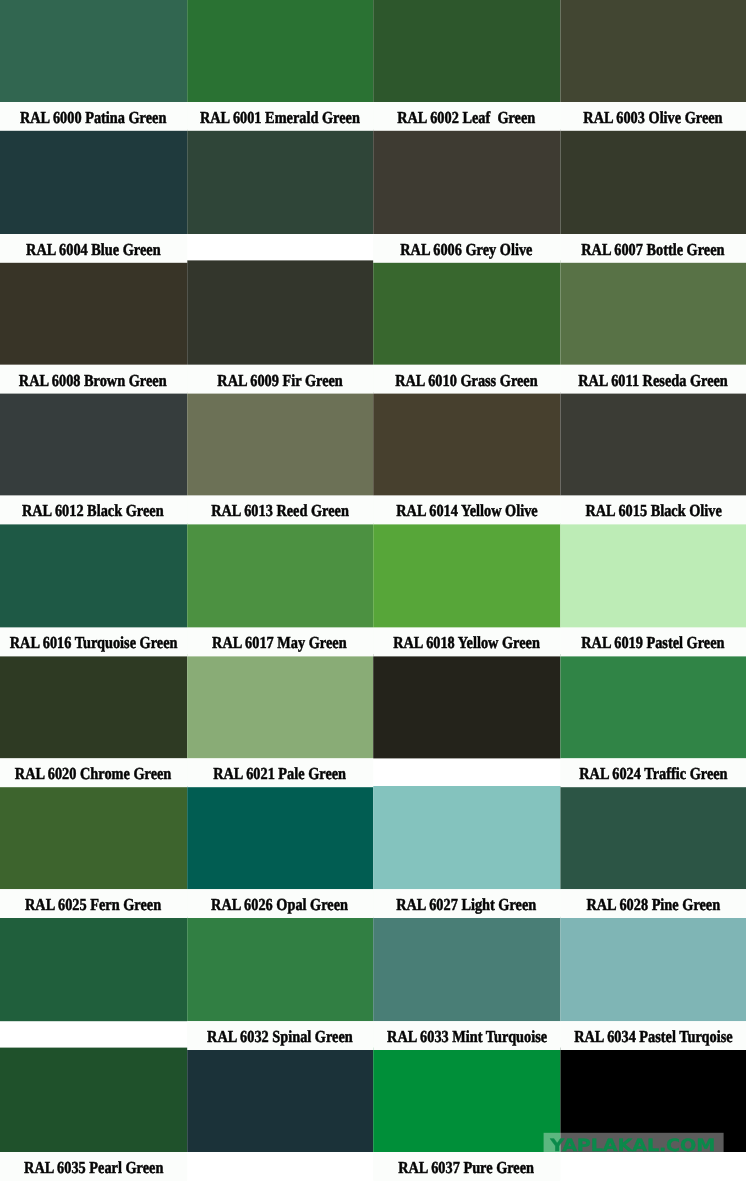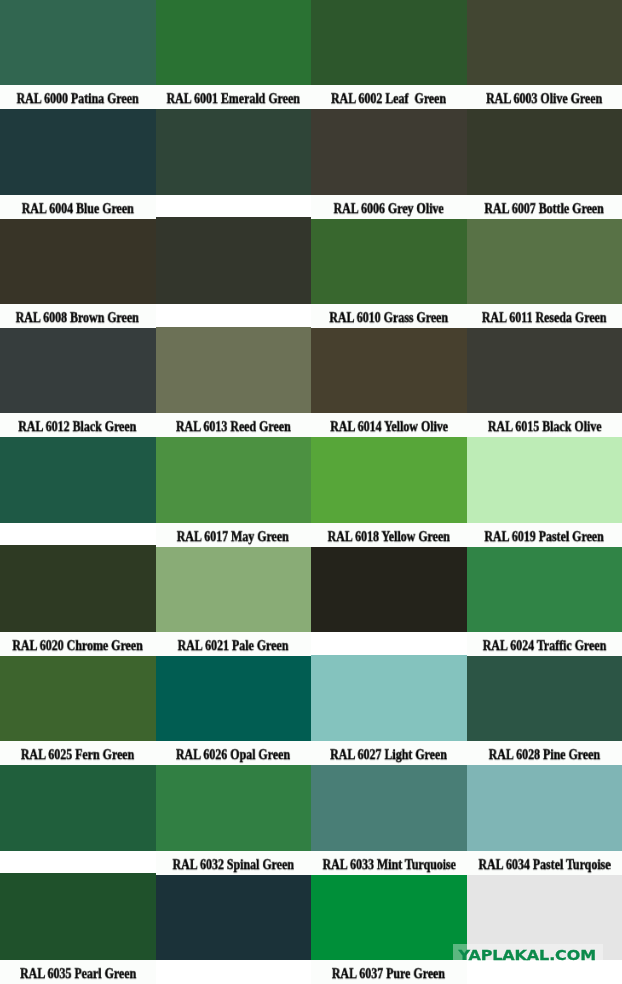--- a/index.html
+++ b/index.html
@@ -53,21 +53,21 @@
 <div class="sw" style="left: 155.5px; top: 654.8px; height: 86.4px; background-color: rgb(1, 93, 82);"></div>
 <div class="sw" style="left: 311px; top: 654.8px; height: 86.4px; background-color: rgb(132, 195, 190);"></div>
 <div class="sw" style="left: 466.5px; top: 654.8px; height: 86.4px; background-color: rgb(44, 85, 69);"></div>
 <div class="sw" style="left: 0px; top: 764.13px; height: 86.4px; background-color: rgb(32, 95, 60);"></div>
 <div class="sw" style="left: 155.5px; top: 764.13px; height: 86.4px; background-color: rgb(49, 127, 67);"></div>
 <div class="sw" style="left: 311px; top: 764.13px; height: 86.4px; background-color: rgb(73, 126, 118);"></div>
 <div class="sw" style="left: 466.5px; top: 764.13px; height: 86.4px; background-color: rgb(127, 181, 181);"></div>
 <div class="sw" style="left: 0px; top: 873.47px; height: 86.4px; background-color: rgb(31, 81, 43);"></div>
 <div class="sw" style="left: 155.5px; top: 873.47px; height: 86.4px; background-color: rgb(27, 50, 57);"></div>
 <div class="sw" style="left: 311px; top: 873.47px; height: 86.4px; background-color: rgb(0, 143, 57);"></div>
-<div class="sw" style="left: 466.5px; top: 873.47px; height: 86.4px; background-color: #e5e5e5;">
+<div class="sw" style="left: 466.5px; top: 873.47px; height: 86.4px; background-color: #000000;">
   <div class="wm">
           <span class="wmt">YAPLAKAL.COM</span>
         </div>
       </div>
  </div>
  <div class="label-layer">
 <div class="lbl" style="left:0.00px;top:85.20px">
         <span class="lt">RAL 6000 Patina Green</span>
       </div>
 <div class="lbl" style="left:155.50px;top:85.20px">
@@ -84,37 +84,43 @@
       </div>
 <div class="lbl" style="left:311.00px;top:194.53px">
         <span class="lt">RAL 6006 Grey Olive</span>
       </div>
 <div class="lbl" style="left:466.50px;top:194.53px">
         <span class="lt">RAL 6007 Bottle Green</span>
       </div>
 <div class="lbl" style="left:0.00px;top:303.87px">
         <span class="lt">RAL 6008 Brown Green</span>
       </div>
+<div class="lbl" style="left:155.50px;top:303.87px">
+        <span class="lt">RAL 6009 Fir Green</span>
+      </div>
 <div class="lbl" style="left:311.00px;top:303.87px">
         <span class="lt">RAL 6010 Grass Green</span>
       </div>
 <div class="lbl" style="left:466.50px;top:303.87px">
         <span class="lt">RAL 6011 Reseda Green</span>
       </div>
 <div class="lbl" style="left:0.00px;top:413.20px">
         <span class="lt">RAL 6012 Black Green</span>
       </div>
 <div class="lbl" style="left:155.50px;top:413.20px">
         <span class="lt">RAL 6013 Reed Green</span>
       </div>
 <div class="lbl" style="left:311.00px;top:413.20px">
         <span class="lt">RAL 6014 Yellow Olive</span>
       </div>
 <div class="lbl" style="left:466.50px;top:413.20px">
         <span class="lt">RAL 6015 Black Olive</span>
+      </div>
+<div class="lbl" style="left:0.00px;top:522.53px">
+        <span class="lt">RAL 6016 Turquoise Green</span>
       </div>
 <div class="lbl" style="left:155.50px;top:522.53px">
         <span class="lt">RAL 6017 May Green</span>
       </div>
 <div class="lbl" style="left:311.00px;top:522.53px">
         <span class="lt">RAL 6018 Yellow Green</span>
       </div>
 <div class="lbl" style="left:466.50px;top:522.53px">
         <span class="lt">RAL 6019 Pastel Green</span>
       </div>

